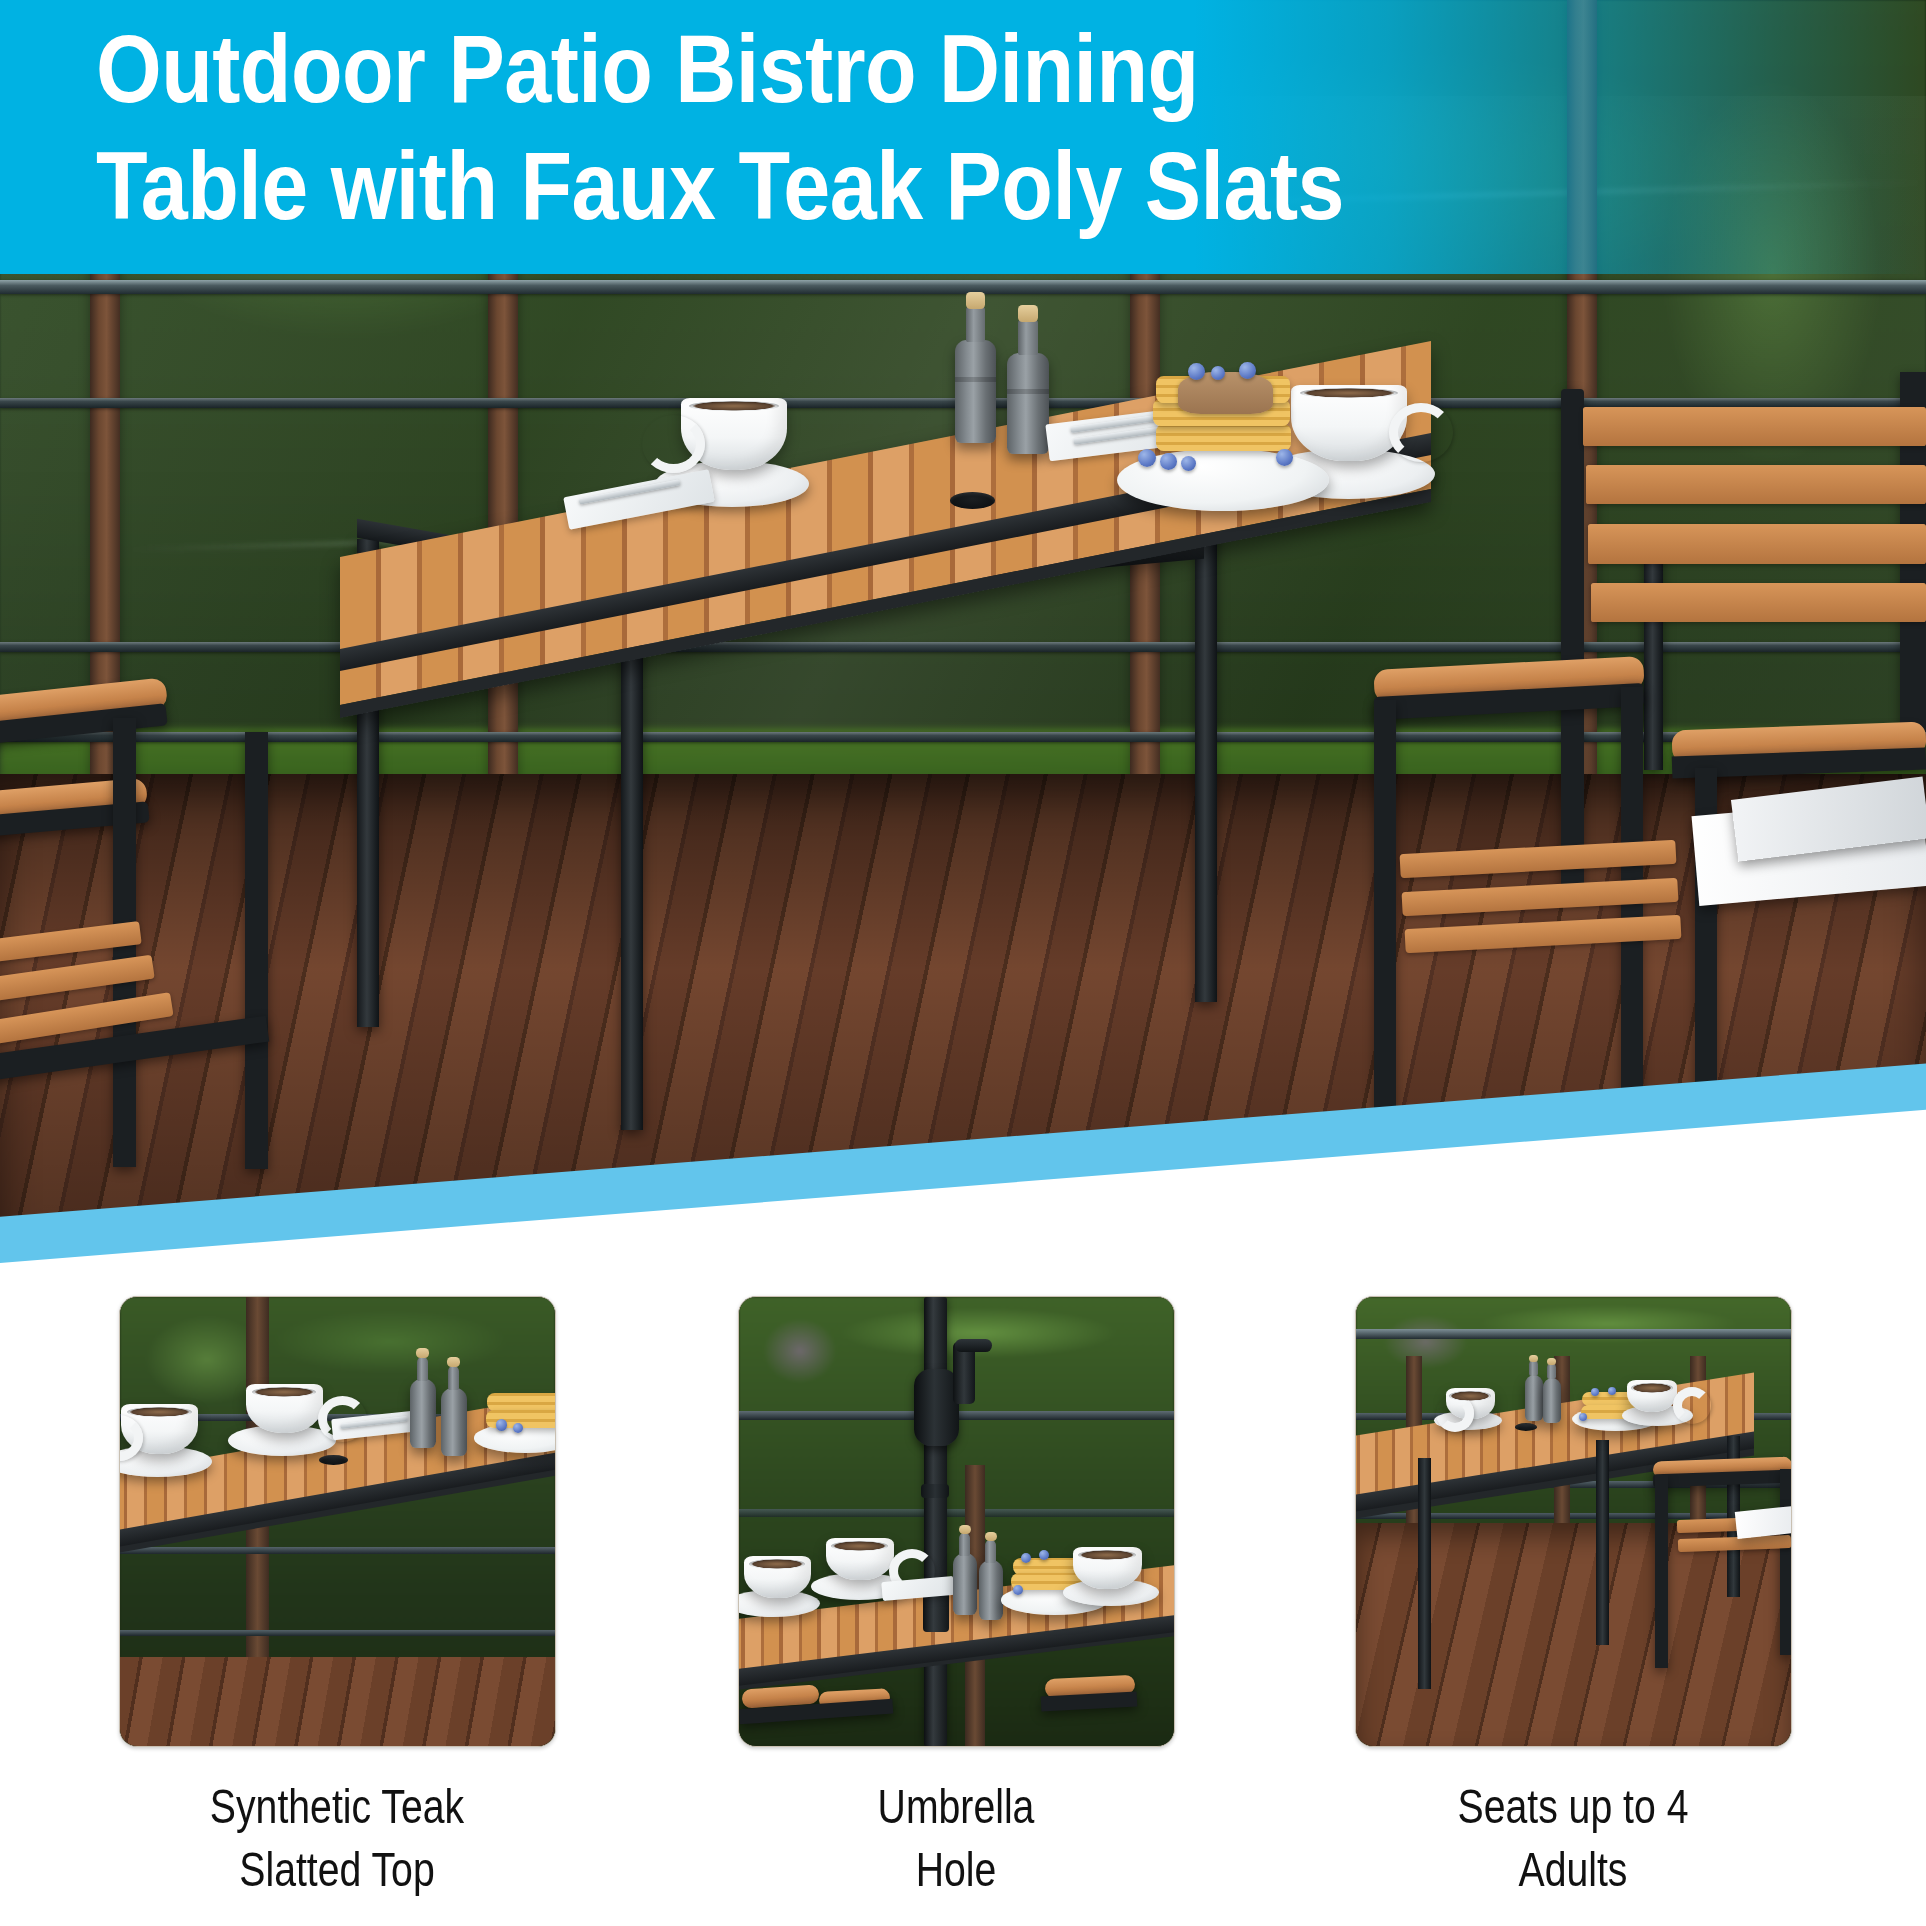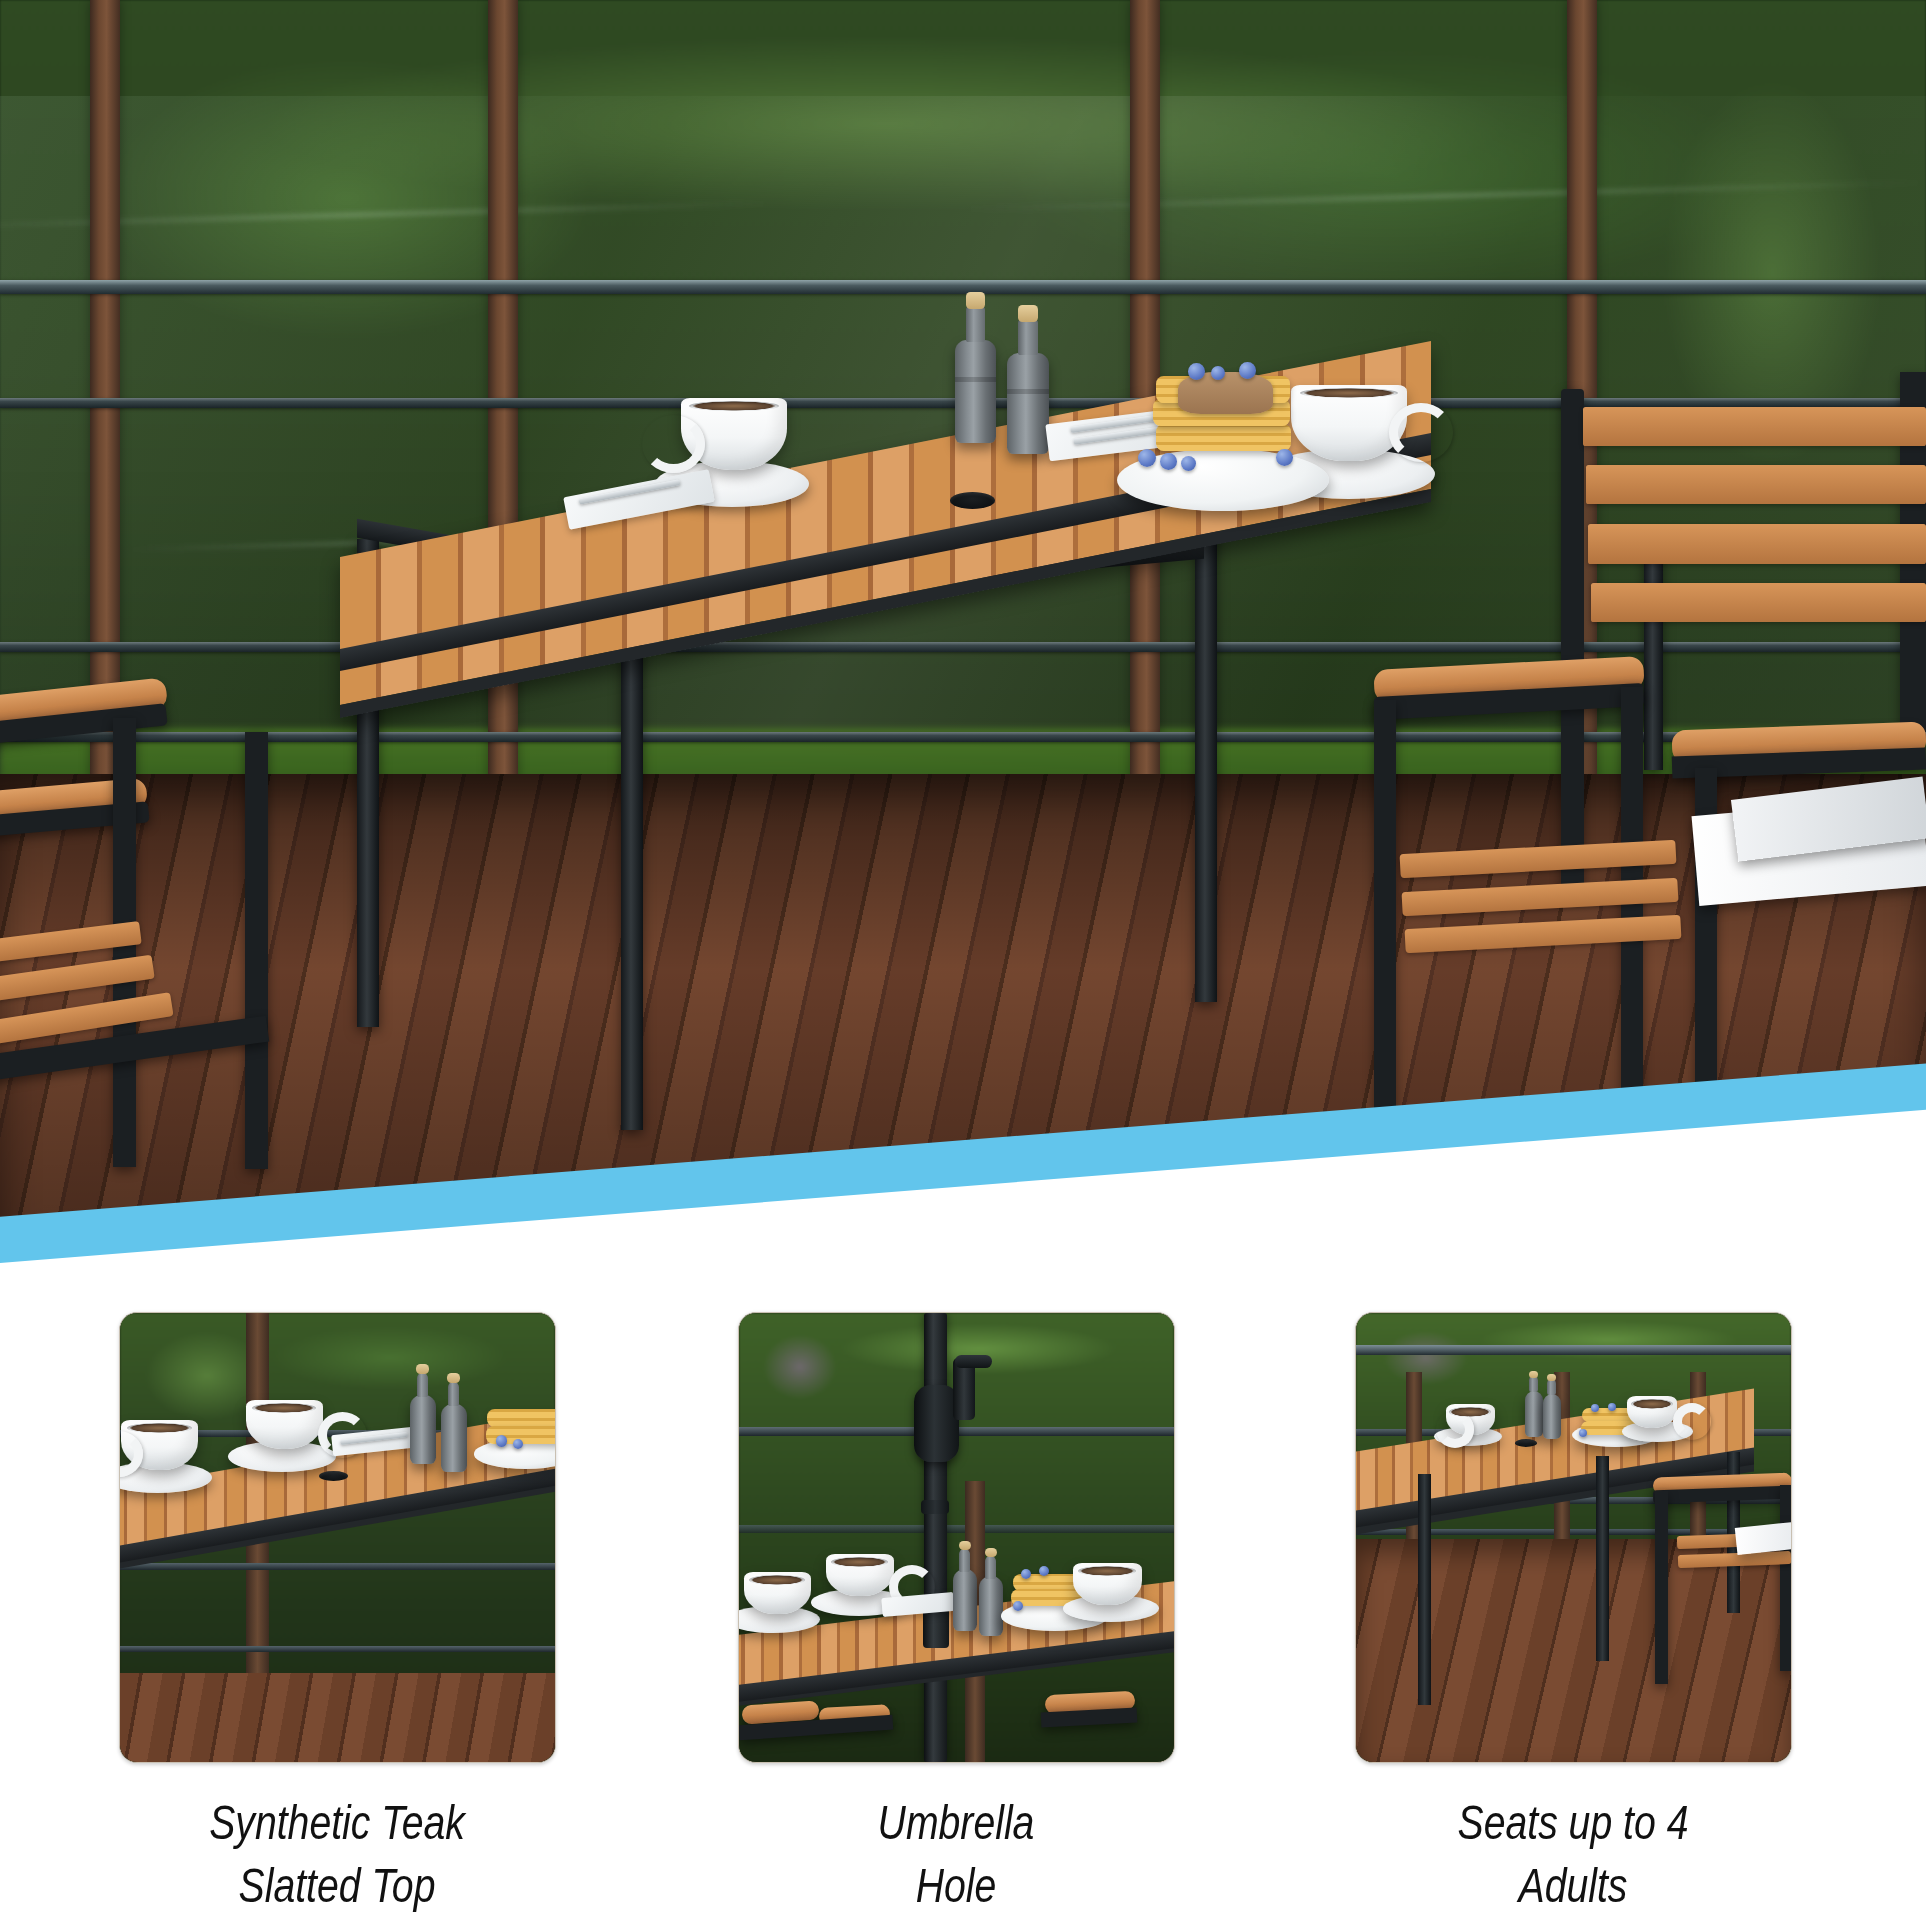--- a/index.html
+++ b/index.html
@@ -218,21 +218,21 @@
     position:absolute;left:-77px;top:1223px;width:2119px;height:46px;
     background:#62c5ec;
     transform:rotate(-4.55deg);
     transform-origin:left center;
   }
 
   
   .thumbs{
     position:absolute;left:0;top:1296px;width:1926px;height:629px;
   }
-  .thumb-col{position:absolute;top:16px;width:494px;font-style:italic;}
+  .thumb-col{position:absolute;top:0;width:494px;}
   .thumb{
     position:relative;width:435px;height:449px;margin:0 auto;
     border-radius:18px;overflow:hidden;
     border:1.9px solid #c9c0b2;
     background:#1d2b14;
     box-shadow:0 1.3px 3.9px rgba(0,0,0,.18);
   }
   .thumb .t-bg{
     position:absolute;inset:0;
     background:
@@ -363,20 +363,24 @@
       <div class="chair-frame" style="left:1374px;top:700px;width:22px;height:449px;"></div>
       <div class="chair-frame" style="left:1621px;top:687px;width:22px;height:443px;"></div>
       <div class="teak" style="left:1400px;top:847px;width:276px;height:24.4px;transform:rotate(-3deg);border-radius:3.9px;"></div>
       <div class="teak" style="left:1402px;top:885px;width:276px;height:24.4px;transform:rotate(-3deg);border-radius:3.9px;"></div>
       <div class="teak" style="left:1405px;top:922px;width:276px;height:24.4px;transform:rotate(-3deg);border-radius:3.9px;"></div>
       <div class="magazine" style="left:1695px;top:806px;width:231px;height:90px;transform:rotate(-5deg);"></div>
       <div class="magazine" style="left:1734px;top:788px;width:193px;height:62px;transform:rotate(-7deg);background:linear-gradient(100deg,#f2f4f6,#d0d5d9);"></div>
     </div>
   </div>
 
+  <div class="banner" style="--cy: #00b2e3;">
+    <div class="banner-title">Outdoor Patio Bistro Dining
+Table with Faux Teak Poly Slats</div>
+  </div>
 
   <div class="stripe" style="background: rgb(98, 197, 236);"></div>
 
   <div class="thumbs">
 
     <div class="thumb-col" style="left:90px;">
       <div class="thumb">
         <div class="t-bg"></div>
         <div style="position:absolute;left:126px;top:0;width:23px;height:449px;background:linear-gradient(90deg,#3b2a20,#6a4a34,#3e2c21);"></div>
         <div style="position:absolute;left:0;top:117px;width:435px;height:7px;background:linear-gradient(180deg,#55636a,#1e272c);"></div>

